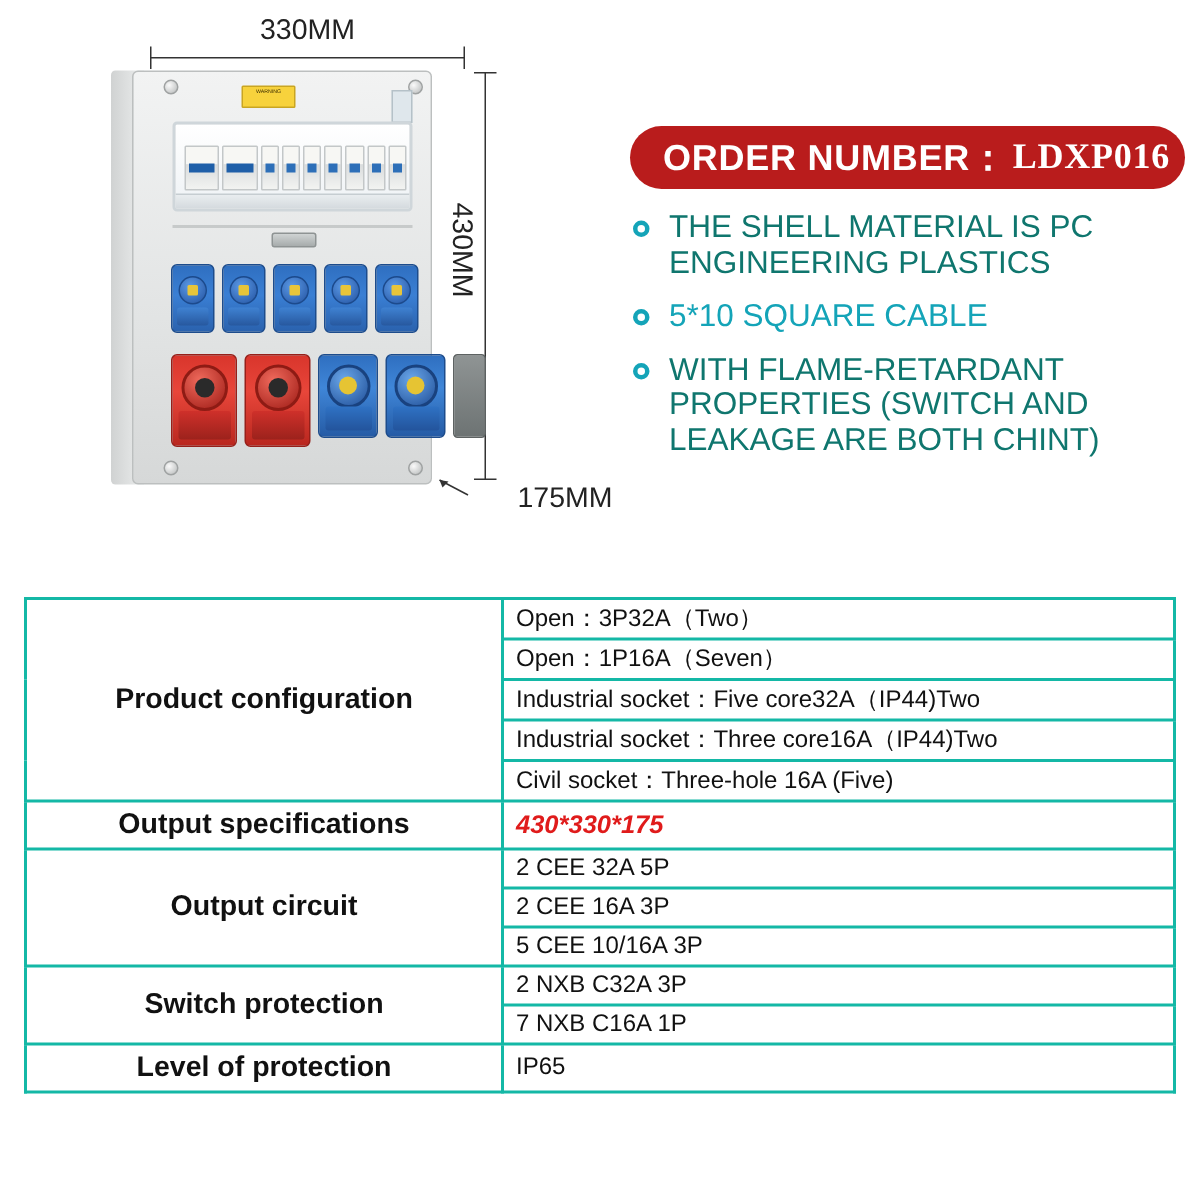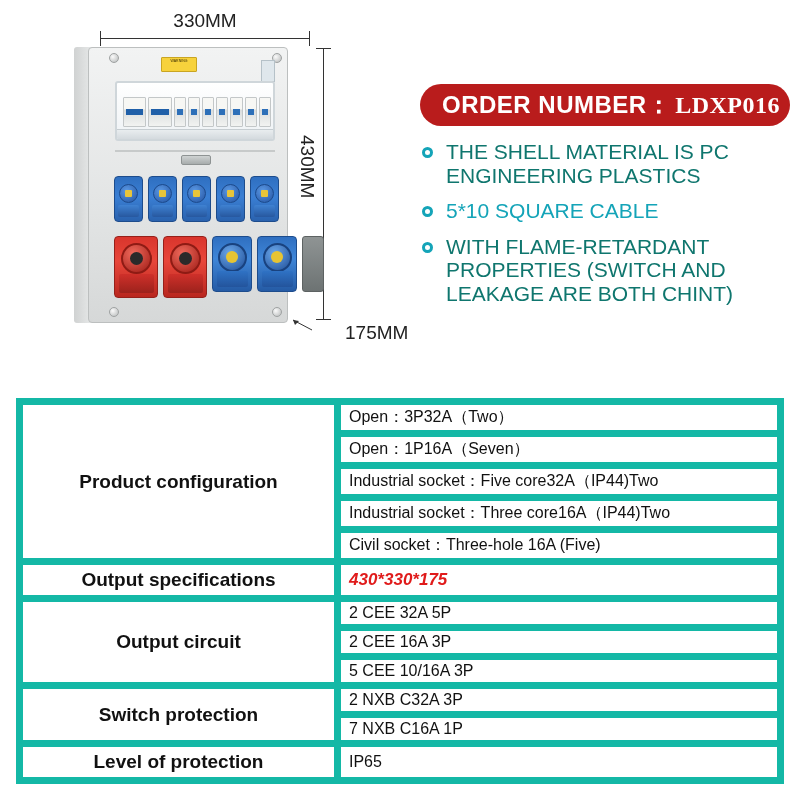--- a/index.html
+++ b/index.html
@@ -378,21 +378,21 @@
 
   
   .spec-table {
     position: absolute;
     left: 16px; top: 398px;
     width: 768px;
     border-collapse: collapse;
     table-layout: fixed;
   }
   .spec-table td {
-    border: 7px solid #14b8a6;
+    border: 2px solid #14b8a6;
     padding: 2px 8px;
     font-size: 16px;
     vertical-align: middle;
     height: 26px;
     box-sizing: border-box;
   }
   .spec-table td.label {
     width: 318px;
     text-align: center;
     font-weight: bold;

